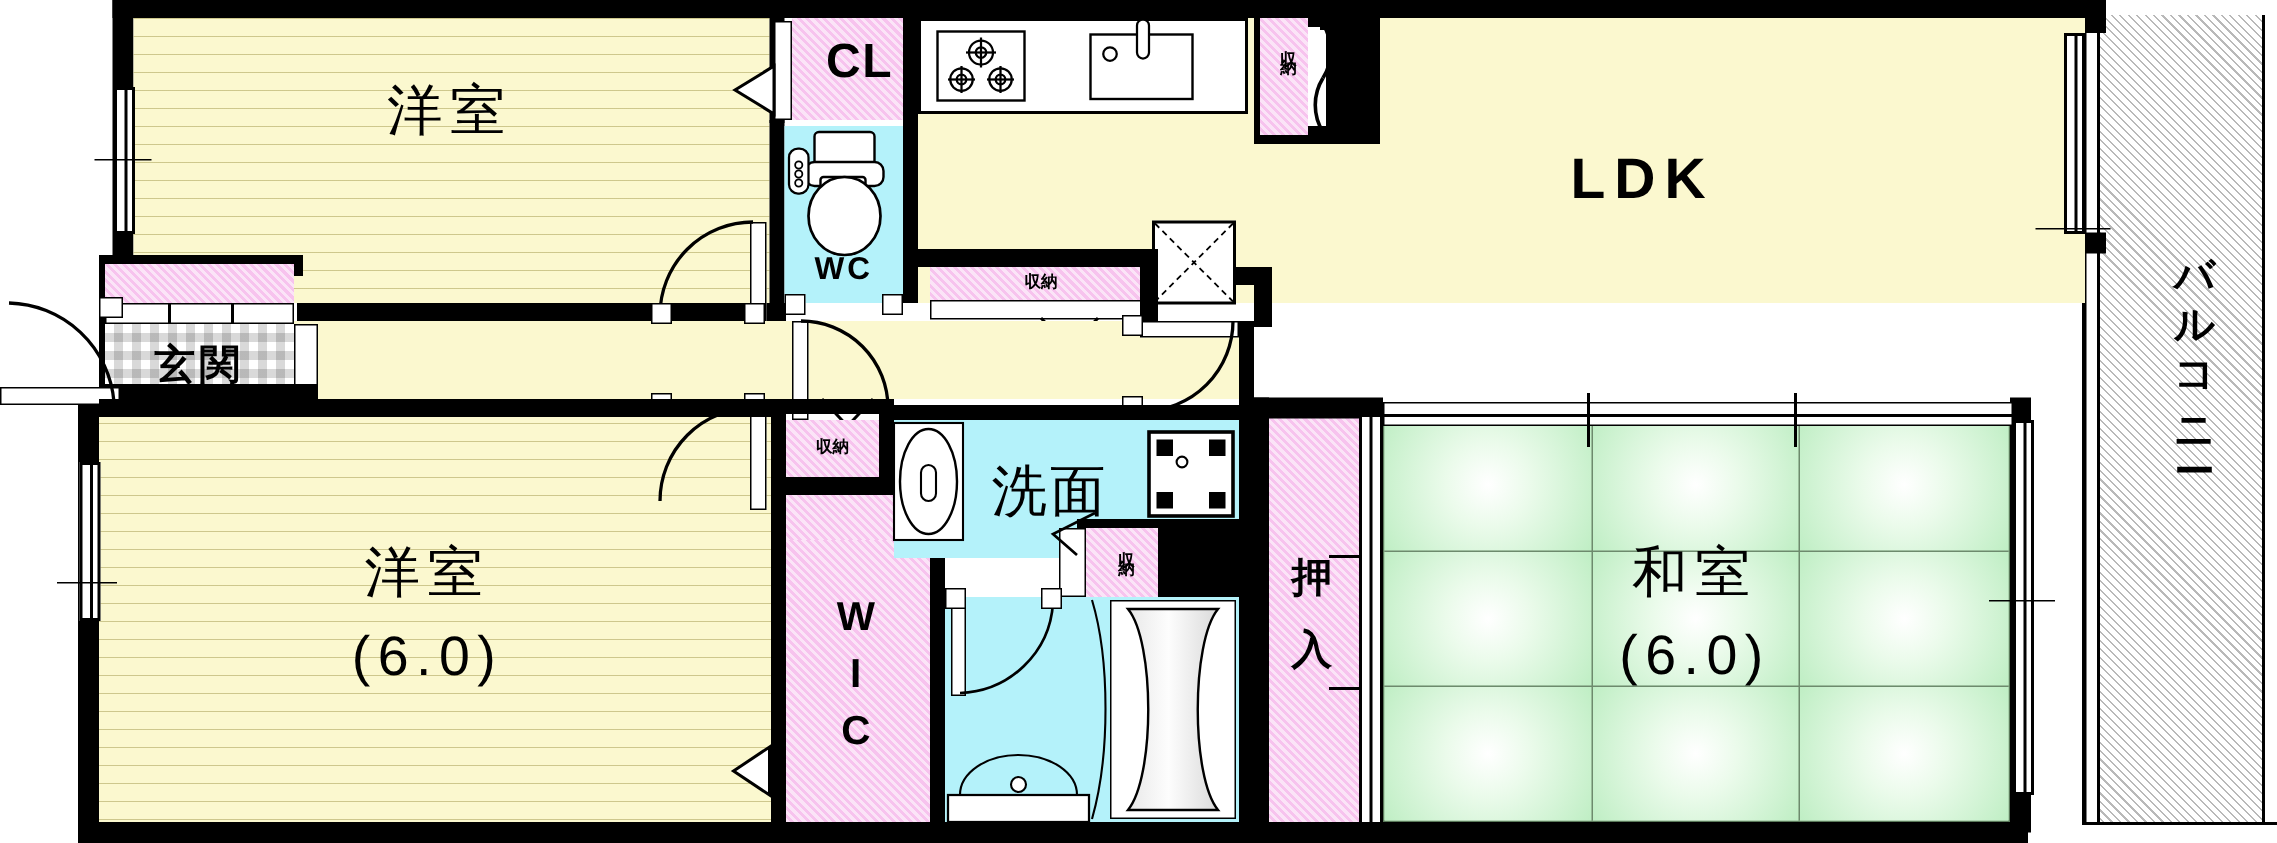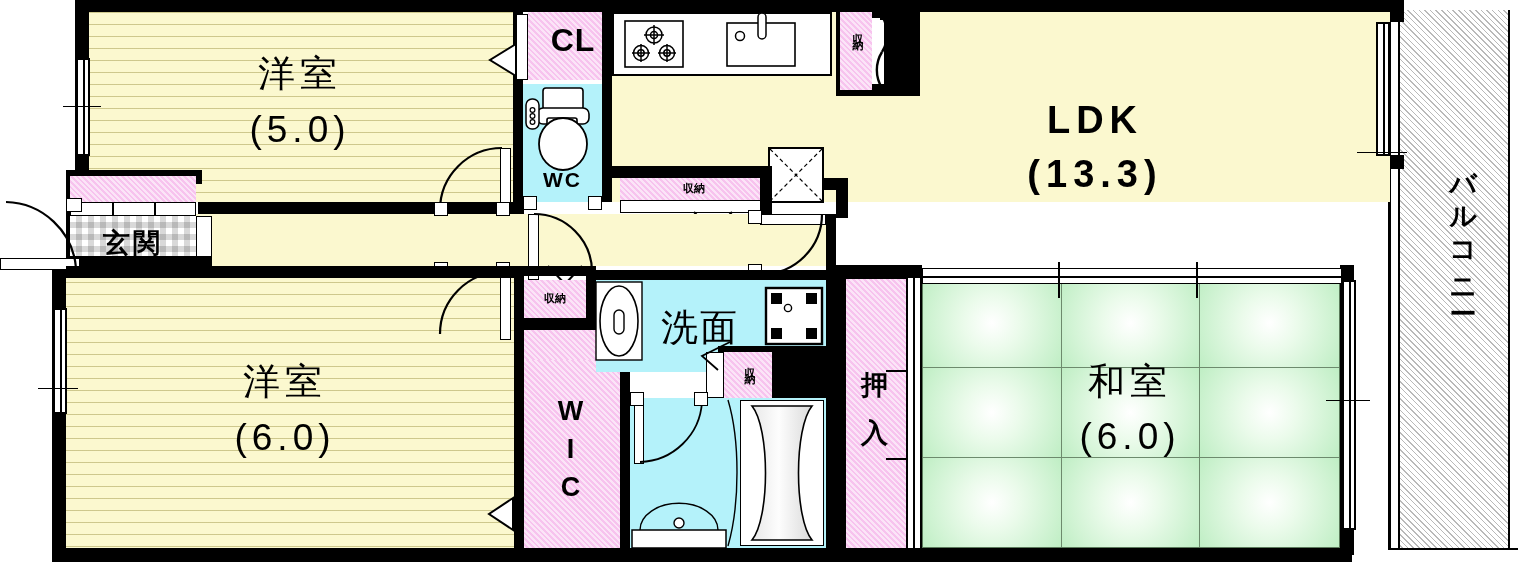--- a/index.html
+++ b/index.html
@@ -85,21 +85,20 @@
   <div class="abs wall" style="left:75px; top:0px; width:14px; height:175px;"></div>
 
   <div class="abs wall" style="left:52px; top:265px; width:14px; height:297px;"></div>
 
   <div class="abs wall" style="left:1390px; top:0px; width:14px; height:22px;"></div>
   <div class="abs wall" style="left:1352px; top:155px; width:52px; height:14px;"></div>
   <div class="abs wall" style="left:1340px; top:265px; width:14px; height:290px;"></div>
 
   <div class="abs floor-wood" style="left:89px; top:12px; width:424px; height:190px;"></div>
   <div class="lbl lbl-room" style="left:200px; top:52px; width:200px;">洋室</div>
-  <div class="lbl lbl-room" style="left:200px; top:108px; width:200px;">(5.0)</div>
 
   <div class="abs fill-white" style="left:76px; top:58px; width:14px; height:98px; border:2px solid #000;"></div>
   <div class="abs" style="left:83px; top:58px; width:2px; height:98px; background:#000;"></div>
   <div class="abs" style="left:63px; top:106px; width:38px; height:1px; background:#000;"></div>
 
   <div class="abs wall" style="left:513px; top:12px; width:10px; height:70px;"></div>
   <div class="abs fill-white" style="left:516px; top:14px; width:12px; height:66px; border:1px solid #000;"></div>
   <div class="abs fill-pink-t" style="left:528px; top:12px; width:74px; height:68px;"></div>
   <div class="lbl lbl-cl" style="left:536px; top:22px; width:74px;">CL</div>
   <div class="abs wall" style="left:602px; top:12px; width:10px; height:68px;"></div>
@@ -159,21 +158,20 @@
   <div class="lbl vtext lbl-xs" style="left:848px; top:24px; width:16px;">収納</div>
   <div class="abs fill-white" style="left:872px; top:18px; width:12px; height:66px;"></div>
   <svg class="abs" style="left:882px; top:12px; width:40px; height:80px;">
     <path d="M0,4 A34,34 0 0 1 0,40" fill="none" stroke="#000" stroke-width="2.4"></path>
     <path d="M0,40 A34,34 0 0 0 0,76" fill="none" stroke="#000" stroke-width="2.4"></path>
     <rect x="-2" y="0" width="8" height="8" fill="#000"></rect>
     <rect x="-2" y="72" width="8" height="8" fill="#000"></rect>
   </svg>
 
   <div class="lbl lbl-ldk" style="left:990px; top:98px; width:210px;">LDK</div>
-  <div class="lbl lbl-ldk" style="left:990px; top:152px; width:210px;">(13.3)</div>
 
   <div class="abs fill-white" style="left:1376px; top:22px; width:14px; height:134px; border:2px solid #000;"></div>
   <div class="abs" style="left:1383px; top:22px; width:2px; height:134px; background:#000;"></div>
   <div class="abs" style="left:1357px; top:152px; width:50px; height:1px; background:#000;"></div>
 
   <div class="abs box-out" style="left:768px; top:147px; width:56px; height:56px;"></div>
   <svg class="abs" style="left:768px; top:147px; width:56px; height:56px;">
     <line x1="2" y1="2" x2="54" y2="54" stroke="#000" stroke-width="1.2" stroke-dasharray="4,3"></line>
     <line x1="54" y1="2" x2="2" y2="54" stroke="#000" stroke-width="1.2" stroke-dasharray="4,3"></line>
   </svg>

